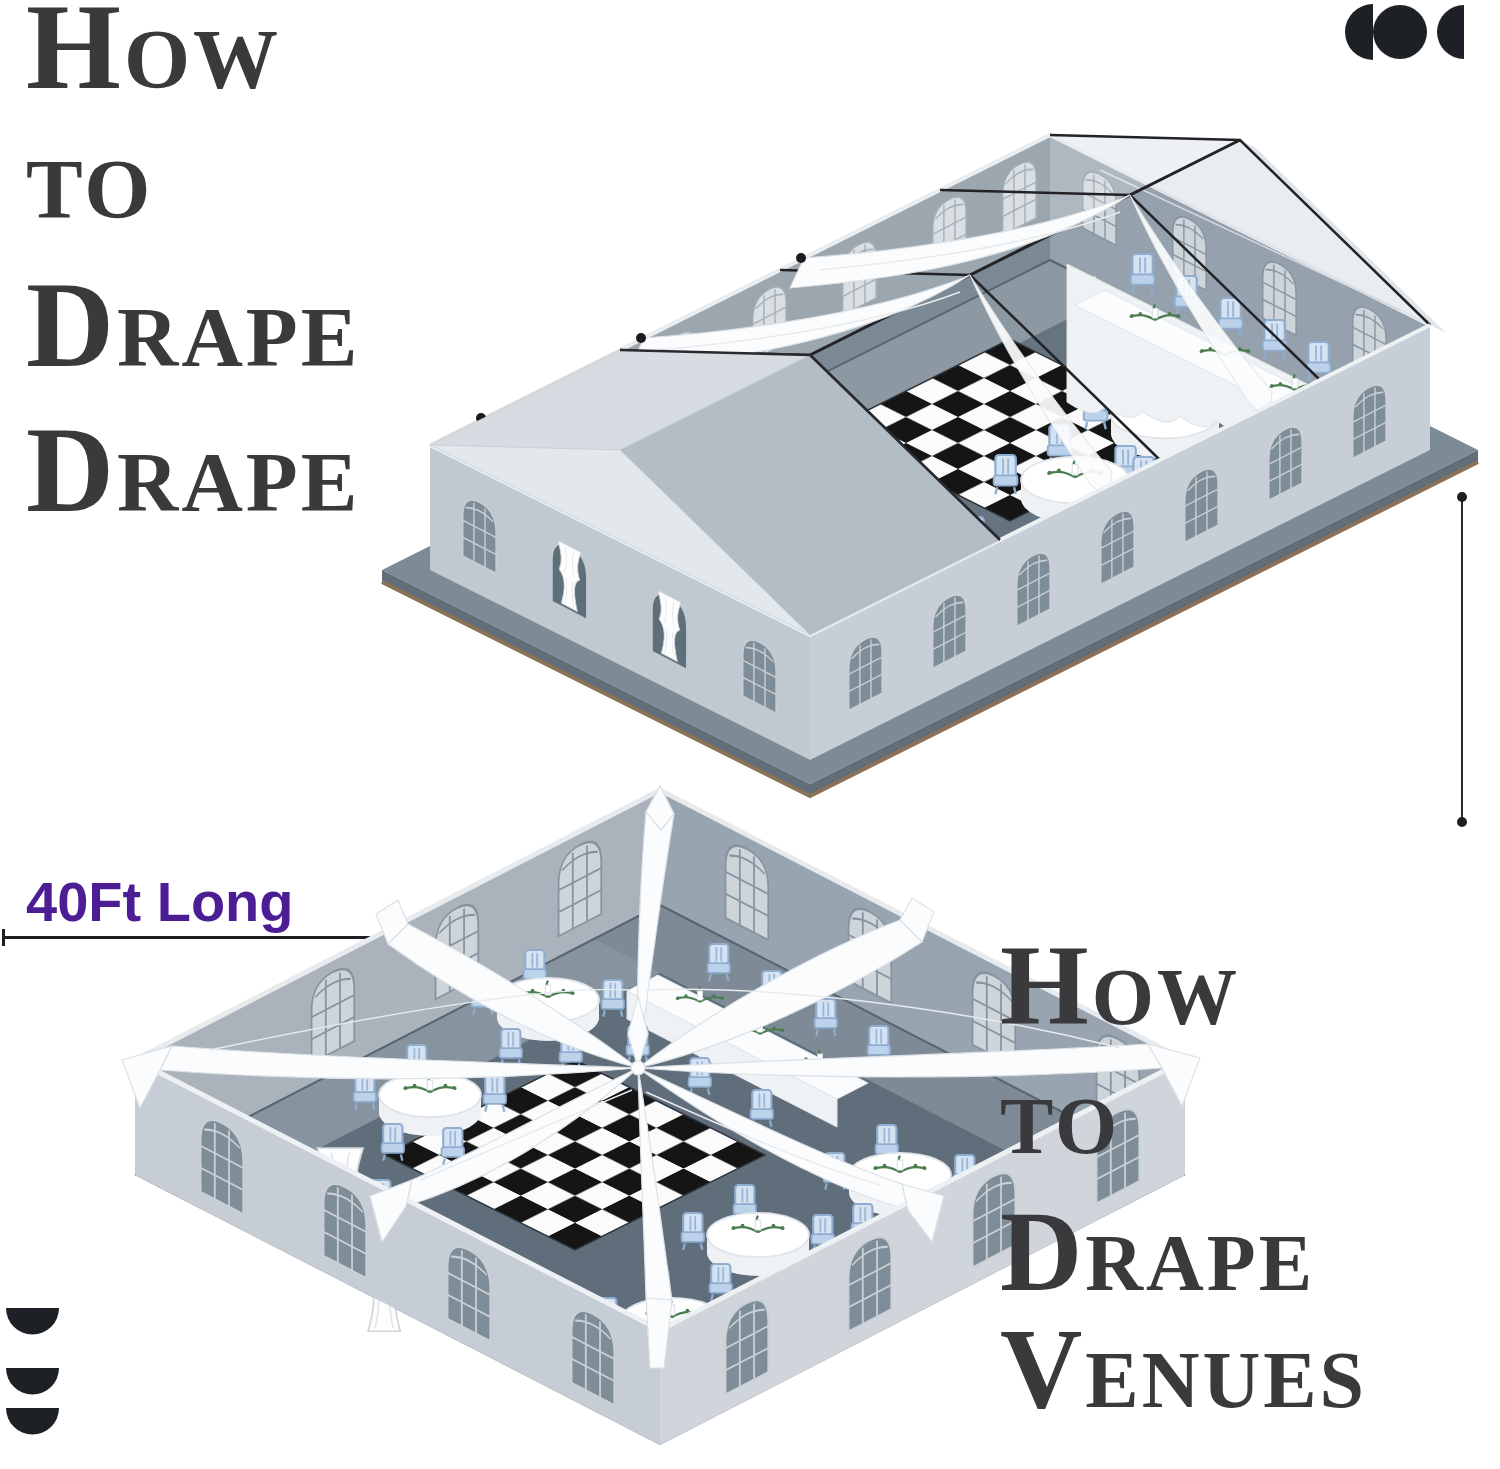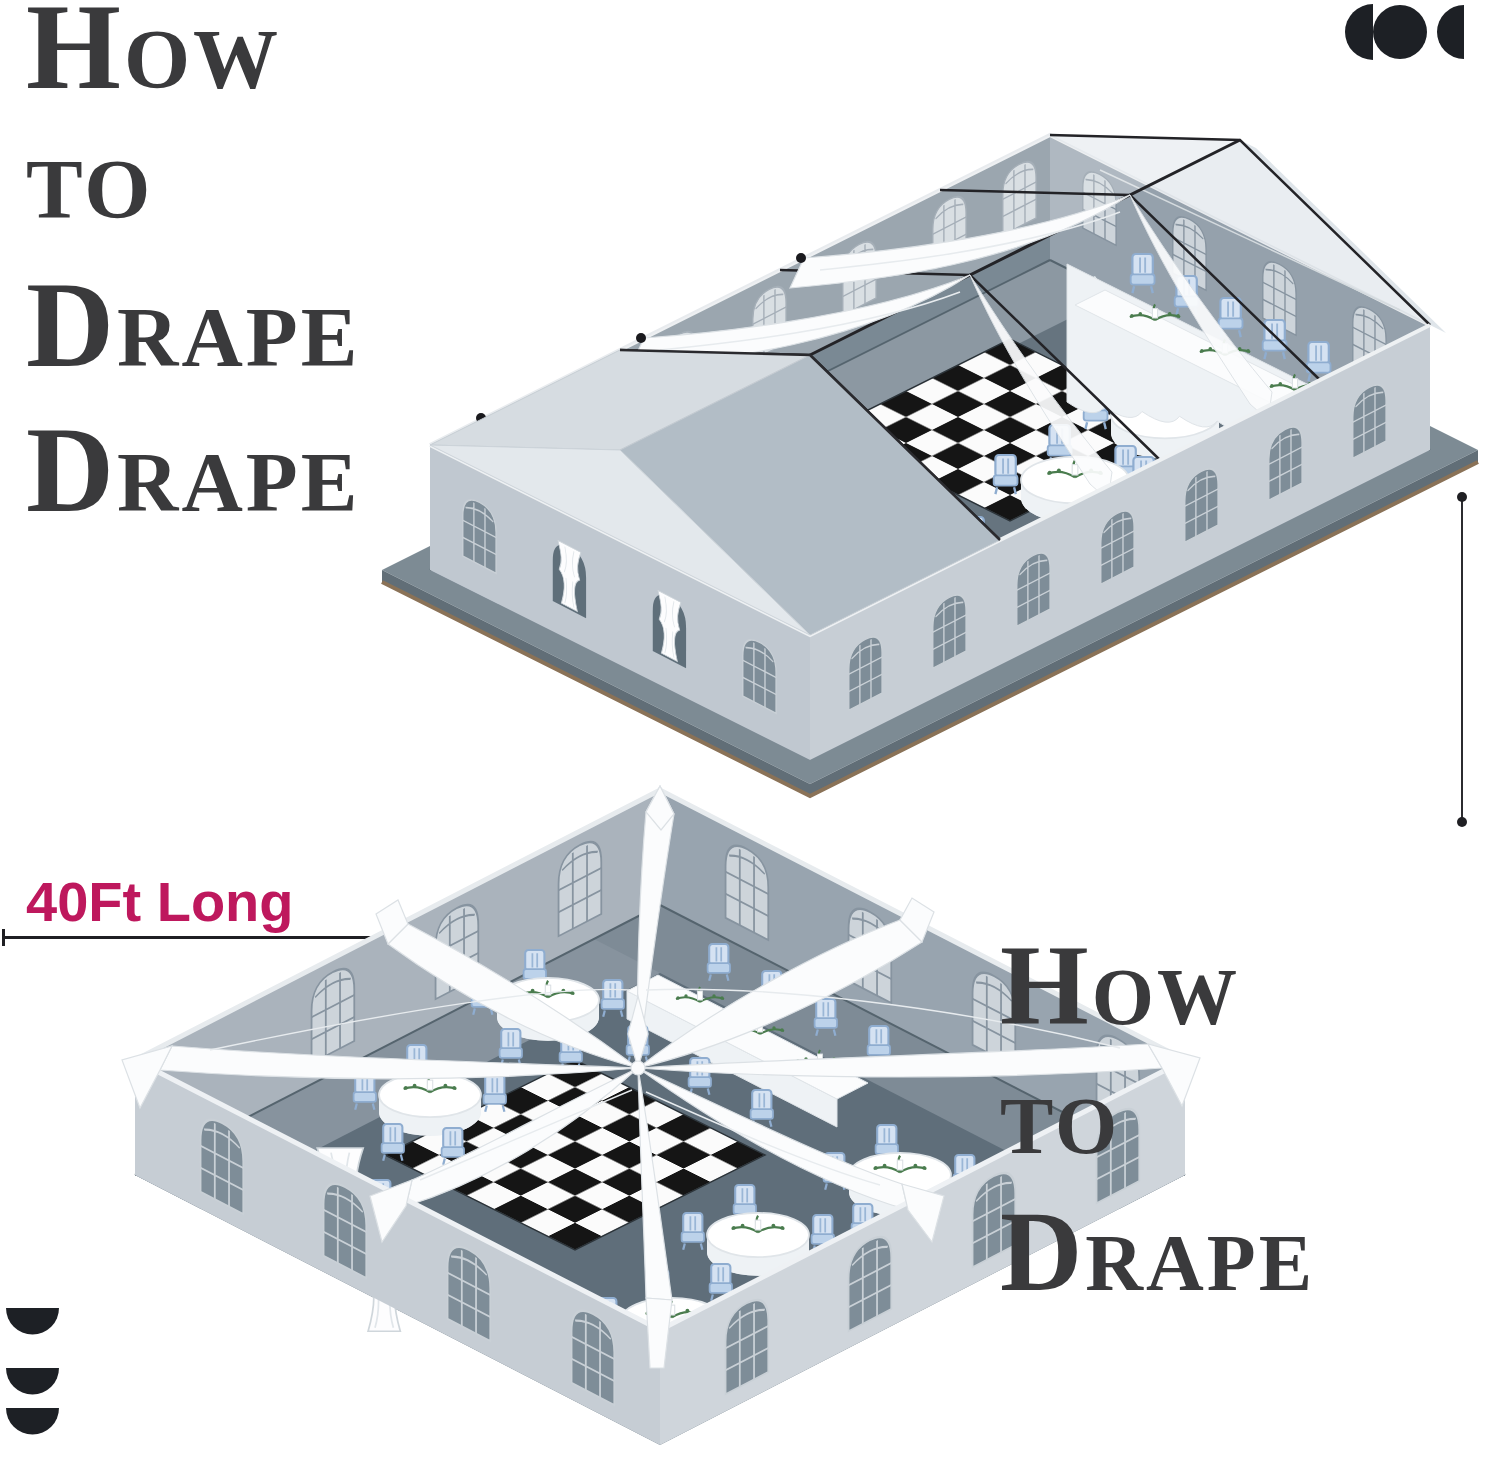--- a/index.html
+++ b/index.html
@@ -5,21 +5,21 @@
   html,body{margin:0;padding:0;background:#ffffff;}
   .canvas{position:relative;width:1500px;height:1469px;background:#ffffff;overflow:hidden;
           font-family:"Liberation Serif","DejaVu Serif",serif;padding-left:16px;}
   .art{position:absolute;left:0;top:0;z-index:1;}
   .headline{position:absolute;z-index:10;font-family:"Liberation Serif","DejaVu Serif",serif;
             font-weight:700;font-variant-caps:small-caps;color:#3a3a3c;line-height:1;letter-spacing:3px;}
   .hl-top{left:26px;font-size:122px;}
   .hl-bottom{left:1000px;font-size:114px;}
   .measure-label{position:absolute;left:26px;top:869px;z-index:10;
             font-family:"Liberation Sans","DejaVu Sans",sans-serif;font-weight:700;
-            font-size:56px;color:#be185d;letter-spacing:0px;}
+            font-size:56px;color:#4c1d95;letter-spacing:0px;}
   .mline-h{position:absolute;left:2px;top:936px;width:396px;height:3px;background:#1f1f23;z-index:0;}
   .mtick-h{position:absolute;left:2px;top:929px;width:3px;height:17px;background:#1f1f23;z-index:0;}
   .mline-v{position:absolute;left:1461px;top:497px;width:2px;height:325px;background:#2b2b2f;z-index:0;}
   .mdot{position:absolute;width:10px;height:10px;border-radius:50%;background:#1f1f23;z-index:0;}
   .mdot-top{left:1457px;top:492px;}
   .mdot-bottom{left:1457px;top:817px;}
 </style>
 </head>
 <body>
 
@@ -385,20 +385,21 @@
   </svg>
 
   <div class="headline hl-top" style="top:-14px">How</div>
   <div class="headline hl-top" style="top:116px">to</div>
   <div class="headline hl-top" style="top:264px">Drape</div>
   <div class="headline hl-top" style="top:409px">Drape</div>
 
   <div class="headline hl-bottom" style="top:929px">How</div>
   <div class="headline hl-bottom" style="top:1058px">to</div>
   <div class="headline hl-bottom" style="top:1195px">Drape</div>
+  <div class="headline hl-bottom" style="top:1312px">Venues</div>
 
   <div class="measure-label">40Ft Long</div>
   <div class="mline-h"></div>
   <div class="mtick-h"></div>
   <div class="mline-v"></div>
   <div class="mdot mdot-top"></div>
   <div class="mdot mdot-bottom"></div>
 
 </div>
 

